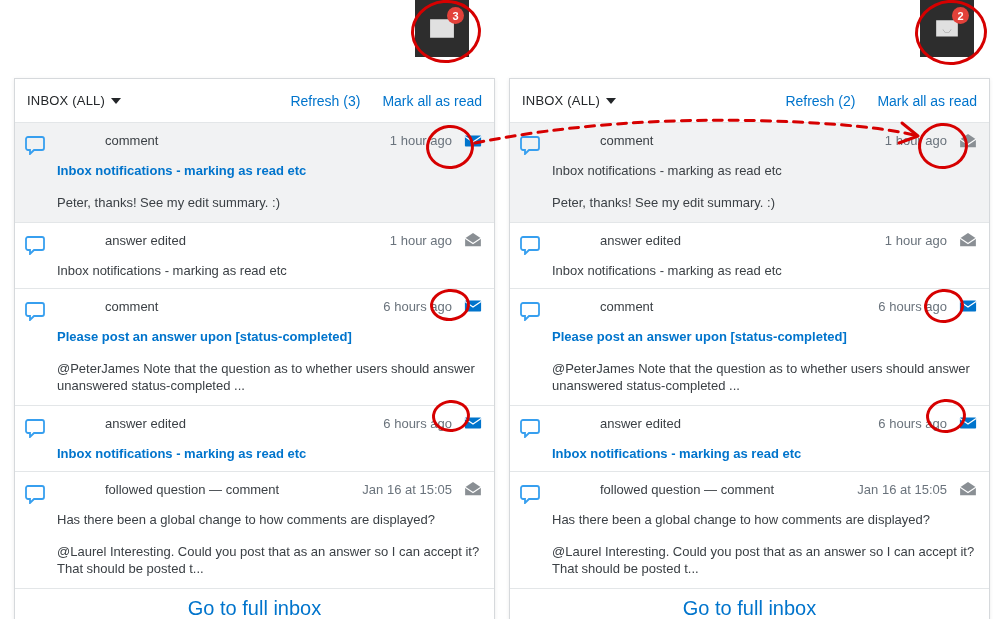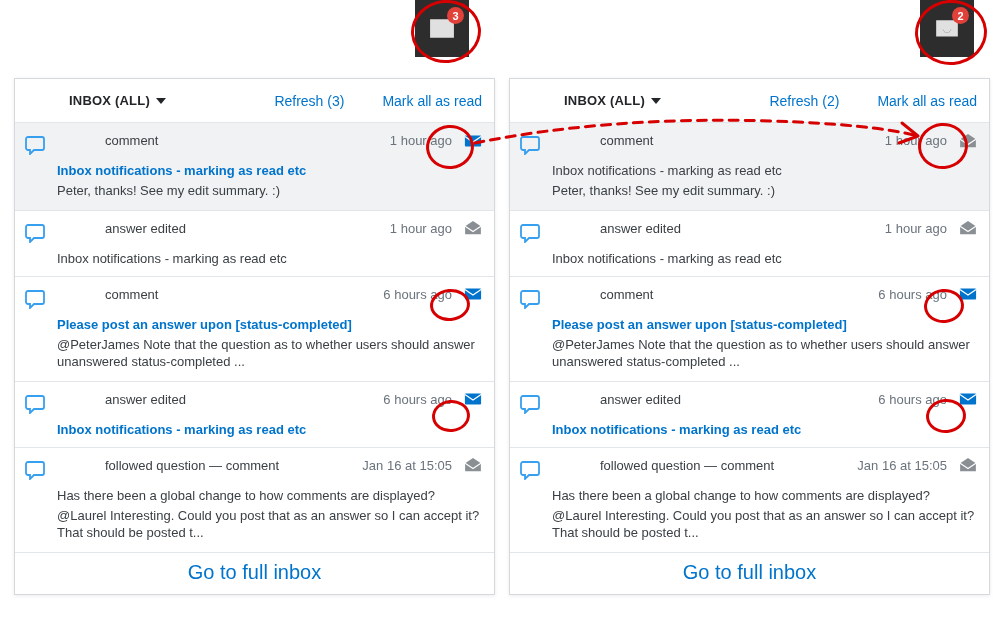--- a/index.html
+++ b/index.html
@@ -62,36 +62,35 @@
   .panel-header {
     display: flex;
     align-items: center;
     justify-content: space-between;
     height: 44px;
     padding: 0 12px;
     border-bottom: 1px solid #e3e6e8;
   }
   .header-title {
     font-size: 13px;
-    font-weight: 700;
+    font-weight: 400;
     letter-spacing: .2px;
     display: flex;
     align-items: center;
     gap: 6px;
-    margin-left: 42px;
   }
   .caret-down {
     width: 0; height: 0;
     border-left: 5px solid transparent;
     border-right: 5px solid transparent;
     border-top: 6px solid #232629;
   }
   .header-actions {
     display: flex;
-    gap: 38px;
+    gap: 22px;
     font-size: 14px;
   }
   .link { color: #0074cc; cursor: pointer; }
 
   .items { }
   .item {
     display: flex;
     align-items: flex-start;
     gap: 12px;
     padding: 10px 12px 10px 10px;
@@ -113,21 +112,21 @@
     display: flex;
     justify-content: space-between;
     align-items: center;
   }
   .type-text { color: #3b4045; margin-left: 48px; }
   .meta { display: flex; align-items: center; gap: 12px; }
   .time-text { color: #6a737c; }
   .envelope { width: 18px; height: 14px; display: block; }
   .title-line { margin-top: 15px; color: #0074cc; font-weight: 600; }
   .title-line.read { color: #3b4045; font-weight: 400; }
-  .body-line { margin-top: 4px; color: #3b4045; line-height: 1.35; }
+  .body-line { margin-top: 16px; color: #3b4045; line-height: 1.35; }
 
   .footer {
     text-align: center;
     padding: 8px 0 10px;
   }
   .footer .link { font-size: 20px; }
 
   
   .anno-circle {
     position: absolute;

